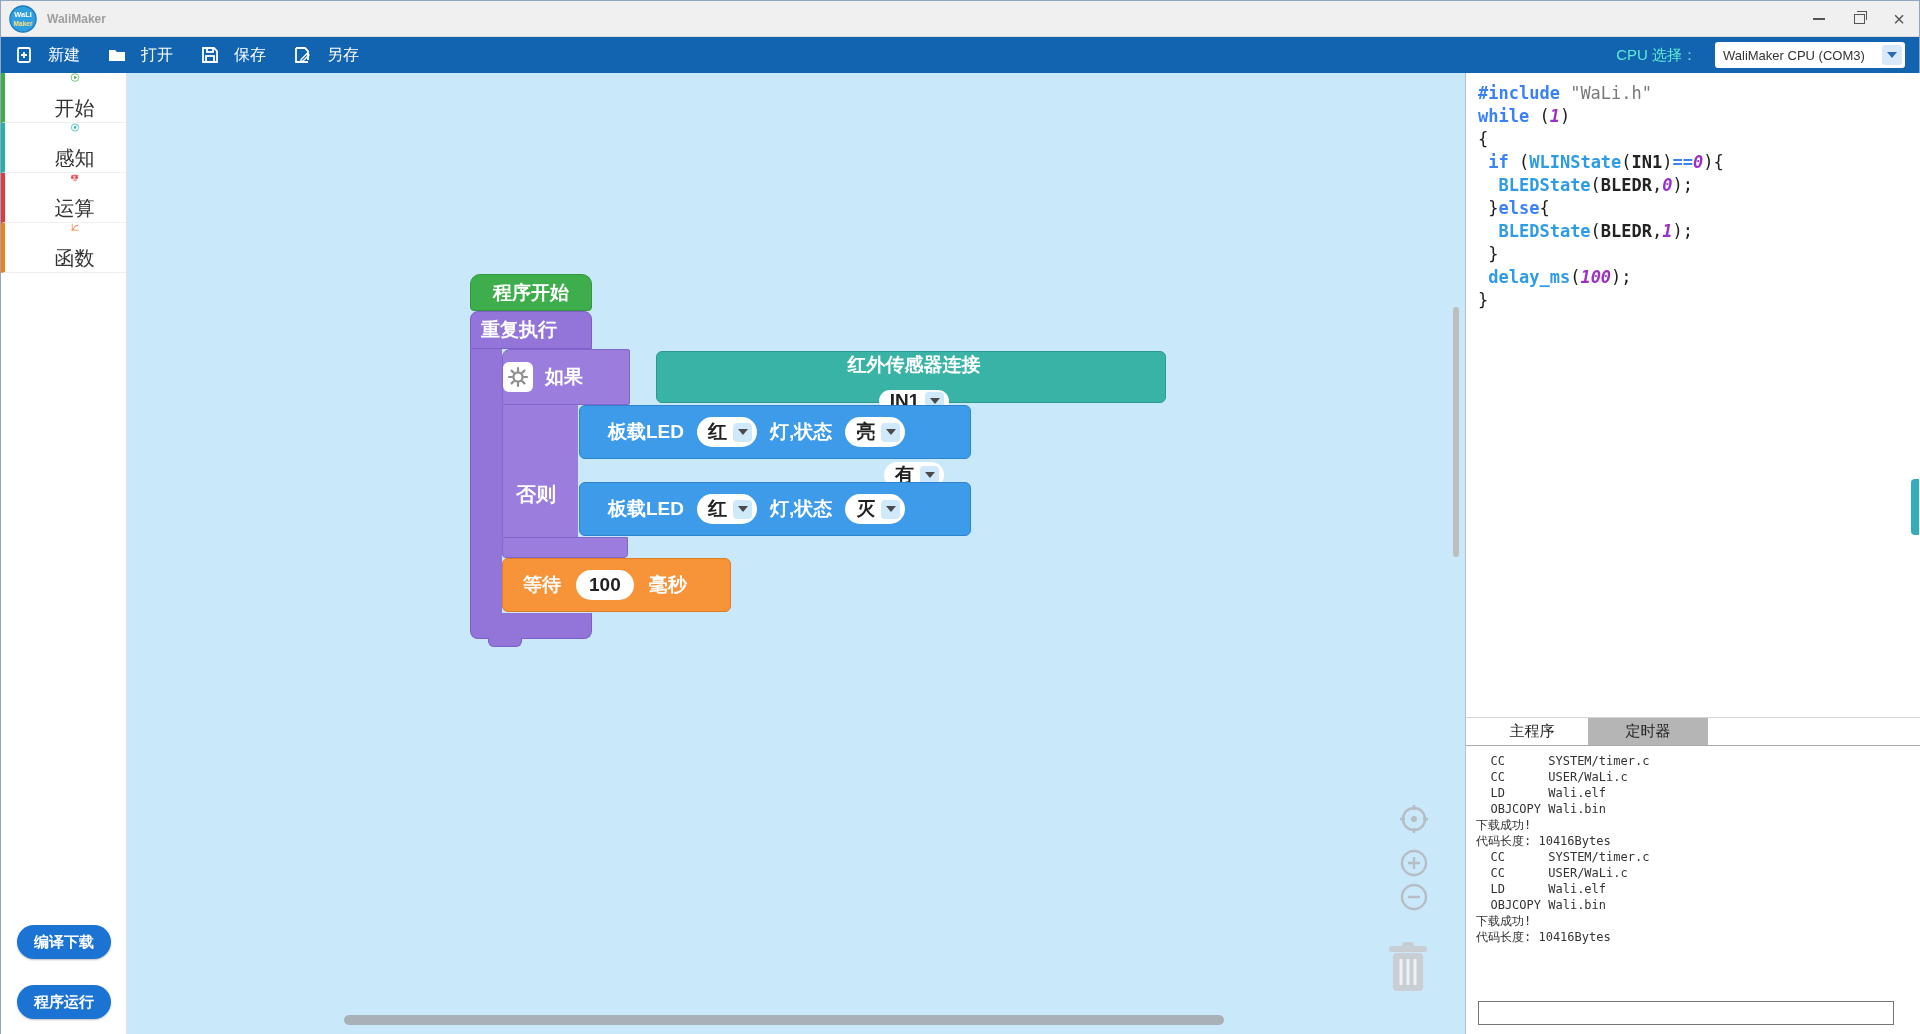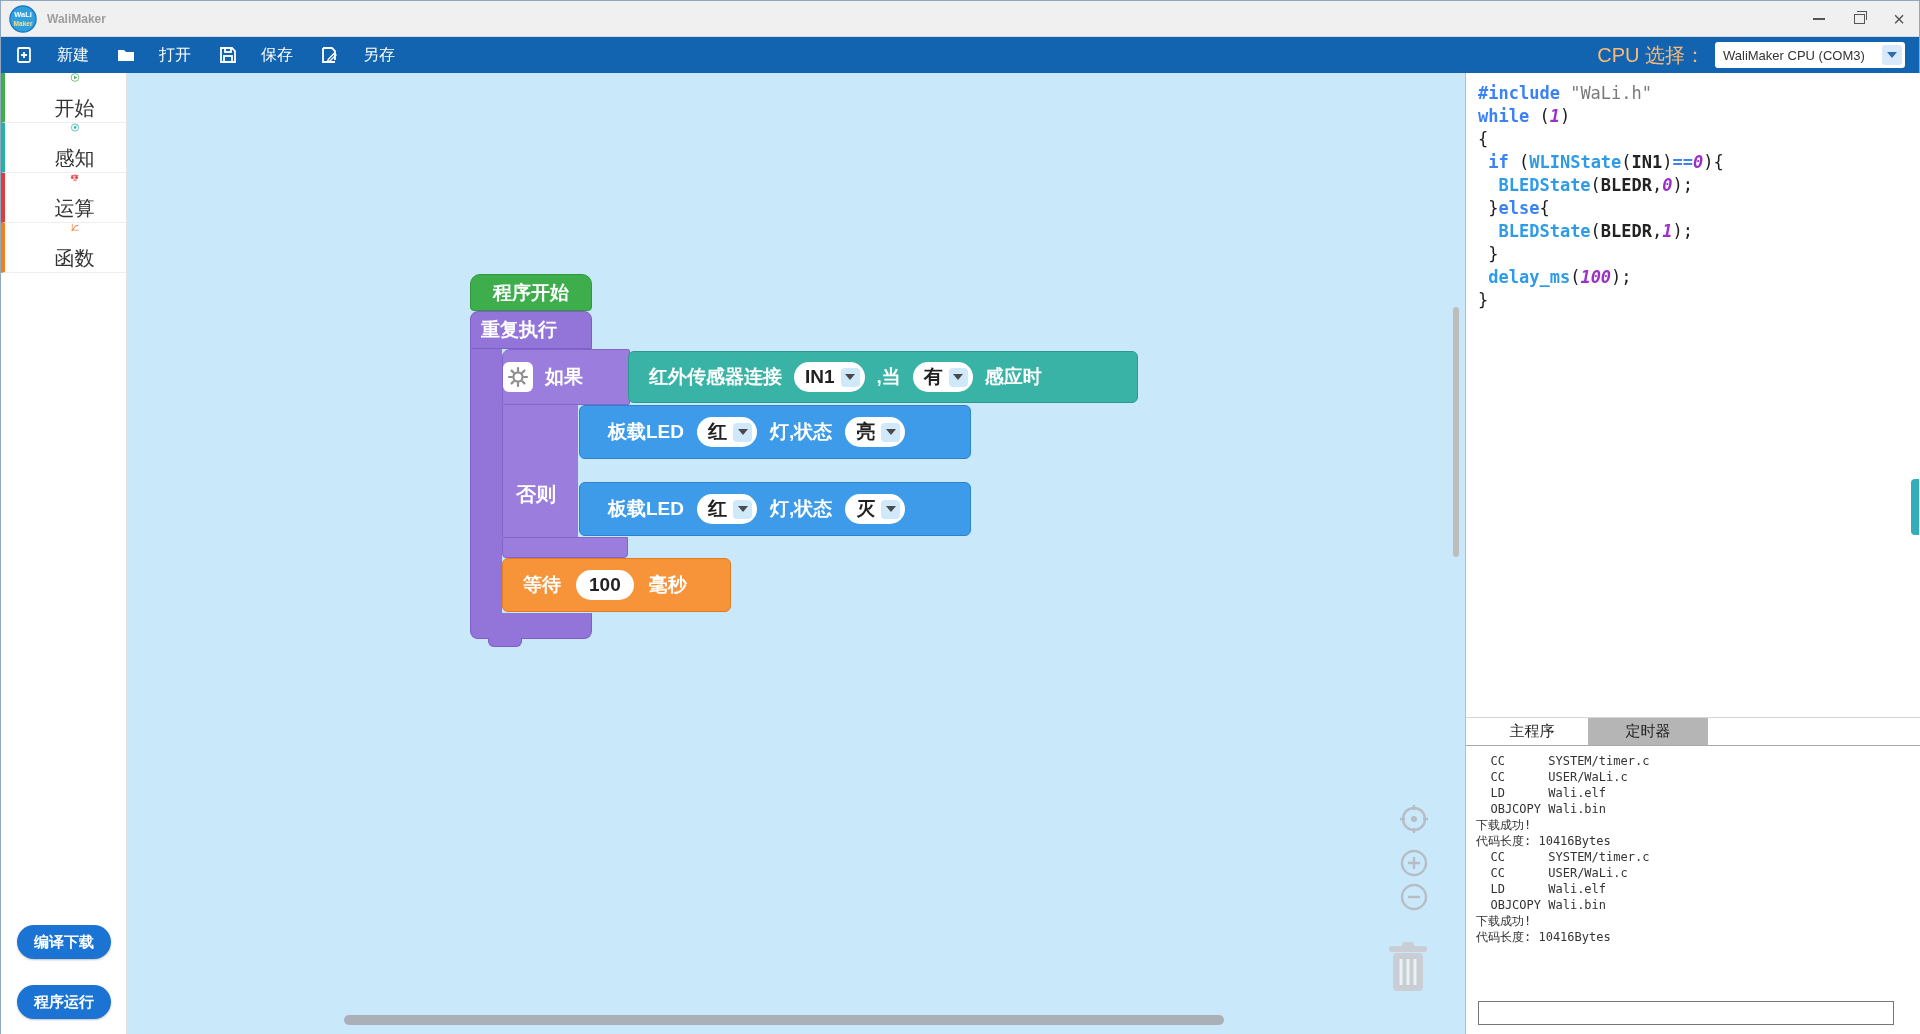--- a/index.html
+++ b/index.html
@@ -16,27 +16,27 @@
   .winbtn { width:40px; height:36px; display:flex; align-items:center; justify-content:center; color:#555; cursor:default; }
   .min-glyph { width:12px; height:2px; background:#555; }
   .max-glyph { width:11px; height:10px; border:1.5px solid #555; position:relative; }
   .max-glyph::before { content:""; position:absolute; left:2px; top:-4px; width:9px; height:8px;
                        border-top:1.5px solid #555; border-right:1.5px solid #555; }
   .close-glyph { font-size:20px; line-height:1; }
 
   
   .toolbar { position:absolute; left:0; top:36px; width:100%; height:36px; background:#1264b0;
              display:flex; align-items:center; }
-  .tb-btn { display:flex; align-items:center; gap:24px; color:#fff; font-size:16px; padding:0 14px;
+  .tb-btn { display:flex; align-items:center; gap:15px; color:#fff; font-size:16px; padding:0 14px;
             height:36px; cursor:pointer; }
   .tb-btn svg { display:block; }
   .cpu-area { position:absolute; right:14px; top:0; height:36px; display:flex; align-items:center; gap:10px; }
-  .cpu-label { color:#fdba74; font-size:20px; }
+  .cpu-label { color:#5eead4; font-size:15px; }
   .cpu-select { width:190px; height:26px; background:#fff; border-radius:3px; display:flex; align-items:center;
-                font-size:13px; color:#333; padding-left:8px; position:relative; cursor:pointer; }
+                font-size:13px; color:#333; padding-left:8px; position:relative; cursor:pointer;margin-left:8px; }
   .cpu-caret { position:absolute; right:3px; top:3px; width:20px; height:20px; background:#d7e9fa; border-radius:3px;
                display:flex; align-items:center; justify-content:center; }
   .tri-down { width:0; height:0; border-left:5px solid transparent; border-right:5px solid transparent;
               border-top:6px solid #2b6cb3; }
 
   
   .sidebar { position:absolute; left:0; top:72px; width:126px; height:962px; background:#fff;
              border-right:1px solid #e2e2e2; }
   .cat { height:50px; display:flex; align-items:center; gap:13px; padding-left:18px;
          border-bottom:1px solid #efefef; border-left:4px solid transparent; cursor:pointer; background:#fff;flex-direction:column; }
@@ -63,22 +63,22 @@
 
   .b-if-head { left:375px; top:276px; width:128px; height:56px; background:#9b7ddd; border:1px solid #8365cb;
                border-radius:8px 2px 2px 0; gap:12px; }
   .gearbox { width:30px; height:30px; background:#fff; border-radius:6px; display:flex; align-items:center;
              justify-content:center; cursor:pointer; }
   .b-if-col { left:375px; top:332px; width:76px; height:132px; background:#9b7ddd; border-left:1px solid #8365cb; }
   .b-if-foot { left:375px; top:464px; width:126px; height:21px; background:#9b7ddd; border:1px solid #8365cb;
                border-radius:0 0 4px 4px; }
   .else-label { position:absolute; left:389px; top:408px; color:#fff; font-weight:bold; font-size:20px; }
 
-  .b-cond { left:501px; top:278px; width:510px; height:52px; background:#39b3a6; border:1px solid #2d998d;
-            border-radius:6px; padding:0 14px 0 20px; gap:12px; }
+  .b-cond { left:529px; top:278px; width:510px; height:52px; background:#39b3a6; border:1px solid #2d998d;
+            border-radius:6px; padding:0 14px 0 20px; gap:12px;flex-direction:column; }
   .b-led  { width:392px; height:54px; background:#3d9be9; border:1px solid #2e83cd; border-radius:6px;
             padding-left:28px; gap:13px; }
   .b-led-then { left:452px; top:332px; }
   .b-led-else { left:452px; top:409px; }
   .b-wait { left:375px; top:485px; width:229px; height:54px; background:#f7943a; border:1px solid #e07c1f;
             border-radius:6px; padding-left:20px; gap:15px; }
 
   .dd { background:#fff; border-radius:15px; height:30px; display:inline-flex; align-items:center; gap:6px;
         padding:0 5px 0 11px; color:#222; font-size:19px; font-weight:bold; cursor:pointer; white-space:nowrap; }
   .caret-box { width:19px; height:19px; background:#cfe8fa; border-radius:4px; display:flex; align-items:center;

